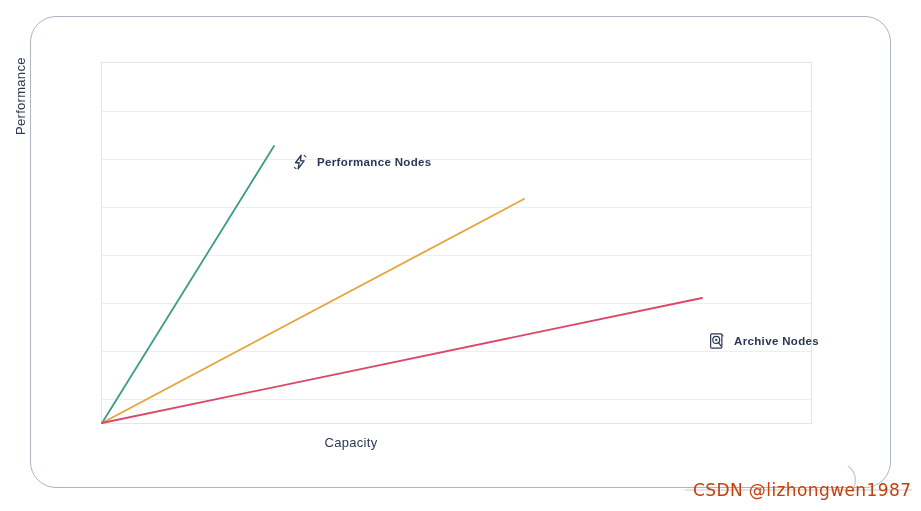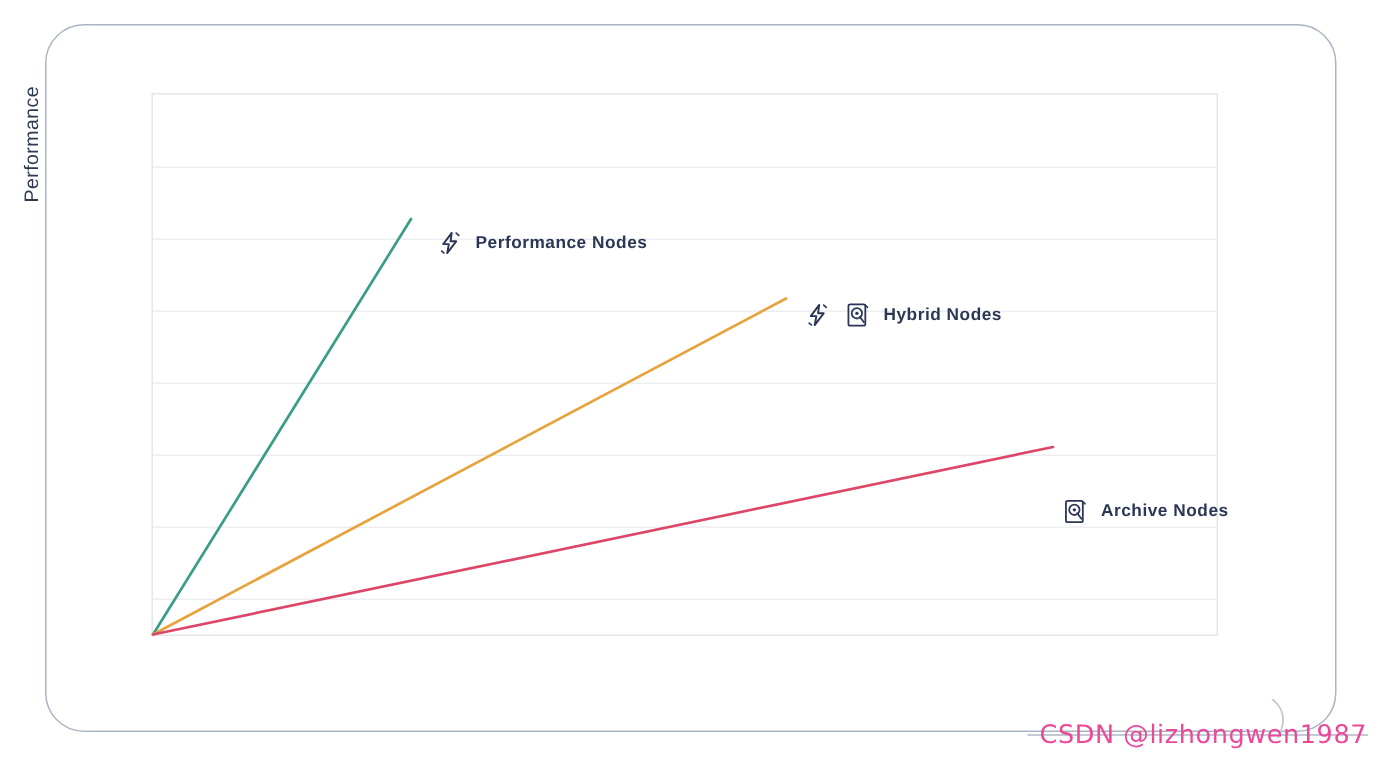--- a/index.html
+++ b/index.html
@@ -117,21 +117,21 @@
     width: 20px;
     height: 20px;
   }
 
   
   .watermark {
     position: absolute;
     left: 693px;
     top: 480px;
     font-size: 17px;
-    color: #ec4899;
+    color: #c2410c;
     letter-spacing: 0.4px;
     font-family: "DejaVu Sans", sans-serif;
   }
   .watermark-curve {
     position: absolute;
     left: 680px;
     top: 466px;
     width: 240px;
     height: 44px;
     pointer-events: none;
@@ -156,51 +156,33 @@
       </div>
 
       <svg class="svg-lines" viewBox="0 0 861 472">
         <line x1="71" y1="406" x2="243" y2="129" stroke="#3a9e87" stroke-width="1.8" stroke-linecap="round"></line>
         <line x1="71" y1="406" x2="493" y2="182" stroke="#e8a33d" stroke-width="1.8" stroke-linecap="round"></line>
         <line x1="71" y1="406" x2="671" y2="281" stroke="#dc4768" stroke-width="1.8" stroke-linecap="round"></line>
       </svg>
 
       <div class="y-axis-title">Performance</div>
 
+      <div class="x-axis-title">Capacity</div>
 
       <div class="series-label" style="left:259px; top:135px;">
         <span class="icon-box">
           <svg width="18" height="18" viewBox="0 0 24 24" fill="none" stroke="#2b3755" stroke-width="1.7" stroke-linejoin="round" stroke-linecap="round">
             <path d="M13.5 3 L6 13 L11 13 L9.5 21 L17.5 10.5 L12.5 10.5 Z"></path>
             <path d="M17.5 3.2 L19.8 5.2" stroke-width="1.5"></path>
             <path d="M4.6 19.2 L6.6 20.8" stroke-width="1.5"></path>
           </svg>
         </span>
         <span class="txt">Performance Nodes</span>
       </div>
 
-      <div class="series-label" style="left:504px; top:183px;">
-        <span class="icon-box">
-          <svg width="18" height="18" viewBox="0 0 24 24" fill="none" stroke="#2b3755" stroke-width="1.7" stroke-linejoin="round" stroke-linecap="round">
-            <path d="M13.5 3 L6 13 L11 13 L9.5 21 L17.5 10.5 L12.5 10.5 Z"></path>
-            <path d="M17.5 3.2 L19.8 5.2" stroke-width="1.5"></path>
-            <path d="M4.6 19.2 L6.6 20.8" stroke-width="1.5"></path>
-          </svg>
-        </span>
-        <span class="icon-box">
-          <svg width="18" height="18" viewBox="0 0 24 24" fill="none" stroke="#2b3755" stroke-width="1.6" stroke-linejoin="round" stroke-linecap="round">
-            <rect x="3.5" y="2.5" width="15" height="19" rx="1.6"></rect>
-            <circle cx="11" cy="10.5" r="4.6"></circle>
-            <circle cx="11" cy="10.5" r="1.5" fill="#2b3755" stroke="none"></circle>
-            <path d="M13.6 13.6 L17.2 18.4"></path>
-            <path d="M18.4 3.2 L20.6 5.2" stroke-width="1.3"></path>
-          </svg>
-        </span>
-        <span class="txt">Hybrid Nodes</span>
-      </div>
 
       <div class="series-label" style="left:676px; top:286px;margin-top:28px;">
         <span class="icon-box">
           <svg width="18" height="18" viewBox="0 0 24 24" fill="none" stroke="#2b3755" stroke-width="1.6" stroke-linejoin="round" stroke-linecap="round">
             <rect x="3.5" y="2.5" width="15" height="19" rx="1.6"></rect>
             <circle cx="11" cy="10.5" r="4.6"></circle>
             <circle cx="11" cy="10.5" r="1.5" fill="#2b3755" stroke="none"></circle>
             <path d="M13.6 13.6 L17.2 18.4"></path>
             <path d="M18.4 3.2 L20.6 5.2" stroke-width="1.3"></path>
           </svg>

